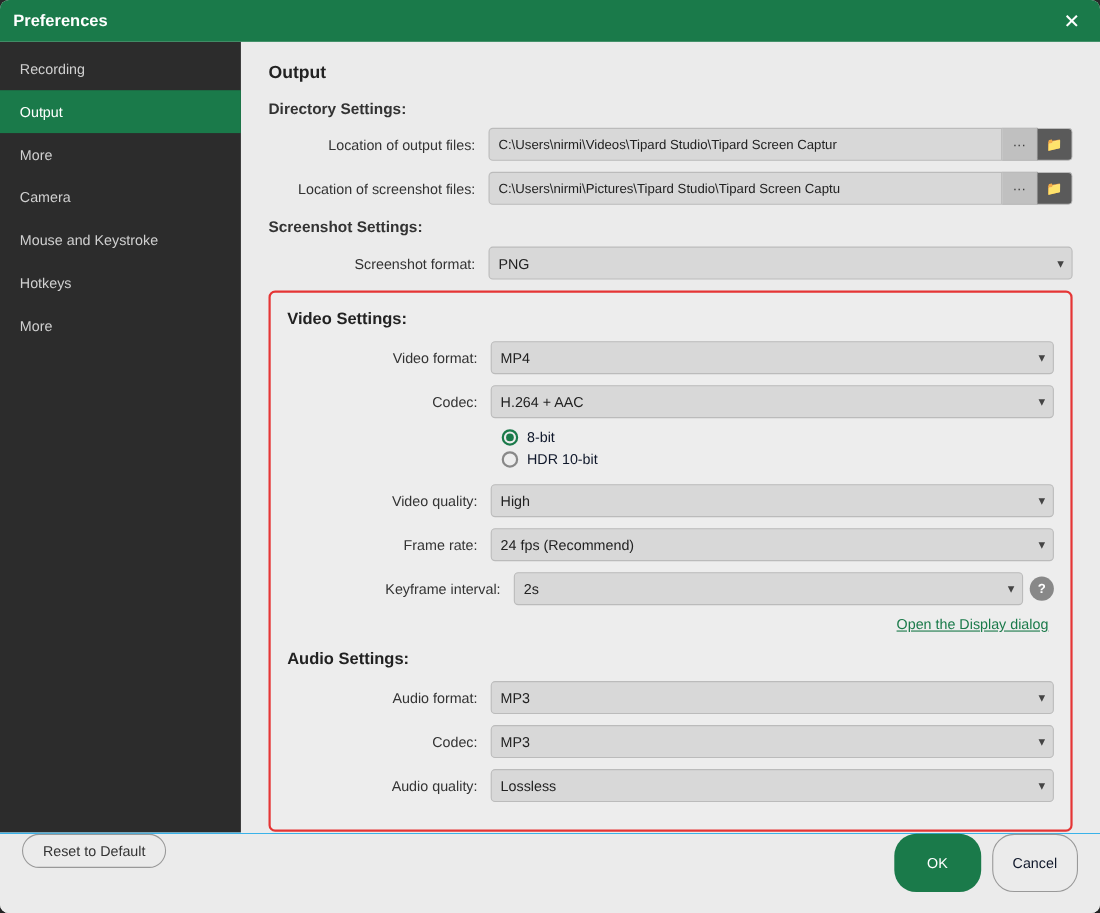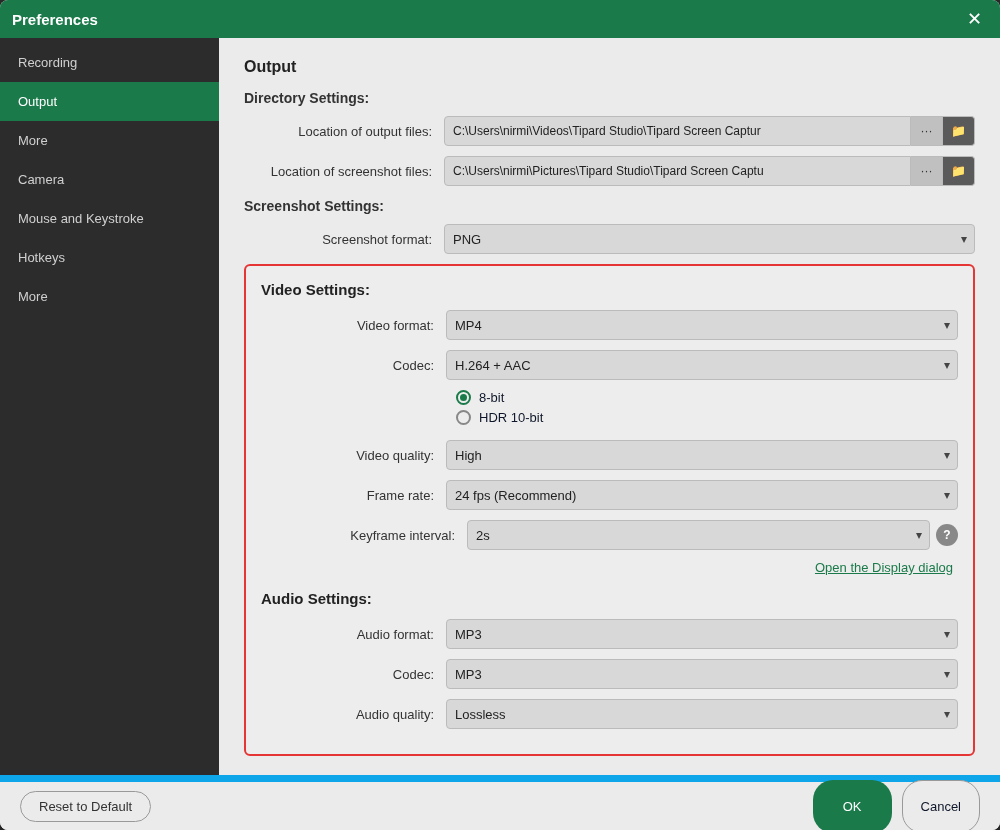--- a/index.html
+++ b/index.html
@@ -226,24 +226,24 @@
       flex-shrink: 0;
     }
     .keyframe-row {
       display: flex;
       align-items: center;
       margin-bottom: 10px;
       padding-left: 21px;
     }
     .footer {
       background: #ebebeb;
-      border-top: 7px solid #0ea5e9;
-      height: 55px;
-      display: flex;
-      align-items: center;
+      border-top: 1px solid #0ea5e9;
+      height: 73px;
+      display: flex;
+      align-items: flex-start;
       justify-content: space-between;
       padding: 0 20px;
       flex-shrink: 0;
     }
     .btn-reset {
       background: #ebebeb;
       border: 1px solid #999;
       border-radius: 20px;
       padding: 7px 18px;
       font-size: 13px;

